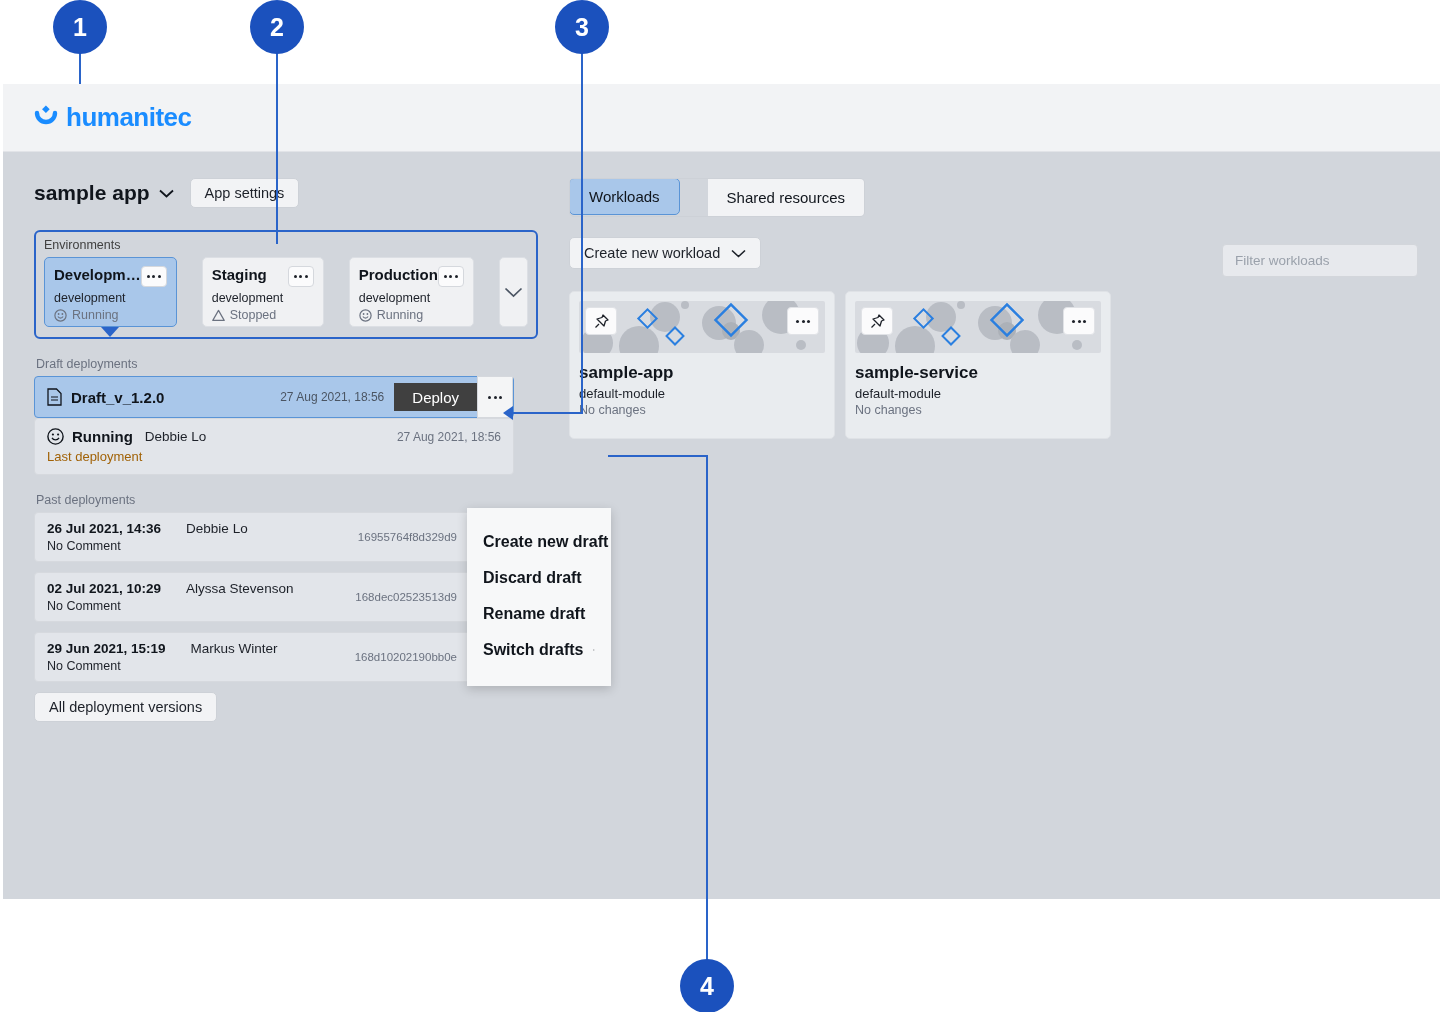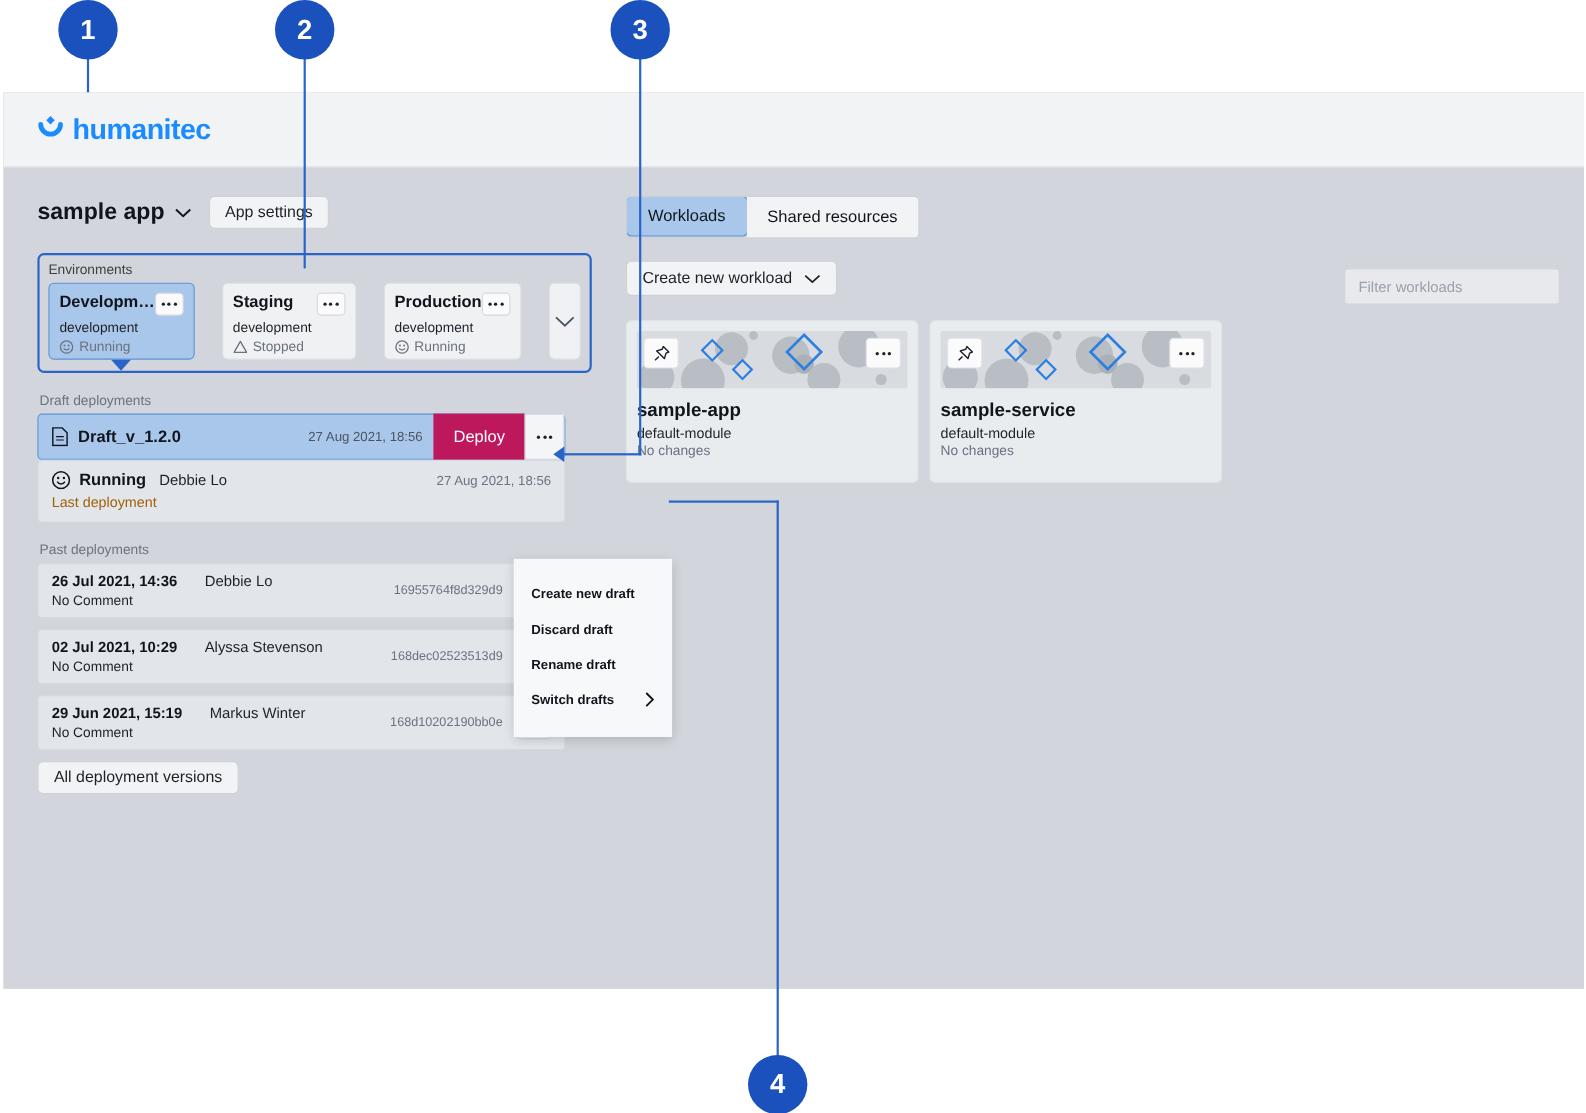--- a/index.html
+++ b/index.html
@@ -99,21 +99,21 @@
 
   
   .block-label{font-size:12.5px;color:#6b7280;margin:18px 0 5px 2px;}
   .draft-row{
     width:480px;height:42px;background:#a9c7ea;border:1px solid #5a94d6;border-radius:4px;
     display:flex;align-items:center;padding:0 0 0 12px;
   }
   .draft-name{font-size:15px;font-weight:700;color:#10151c;display:flex;align-items:center;gap:9px;}
   .draft-date{margin-left:auto;font-size:12px;color:#4b5563;margin-right:10px;}
   .deploy-btn{
-    background:#be185d;color:#fff;font-size:15px;height:42px;
+    background:#404040;color:#fff;font-size:15px;height:28px;
     display:flex;align-items:center;padding:0 18px;cursor:pointer;border:none;
     font-family:inherit;
   }
   .draft-kebab{
     background:#f4f5f6;border:1px solid #d5d8dd;width:36px;height:42px;
     display:flex;align-items:center;justify-content:center;cursor:pointer;
   }
 
   .dep-card{
     width:480px;background:#e2e5ea;border:1px solid #d6d9de;border-radius:4px;
@@ -145,28 +145,28 @@
     cursor:pointer;width:fit-content;margin-top:4px;
   }
 
   
   .ctx-menu{
     position:absolute;left:464px;top:330px;width:144px;
     background:#f7f8f9;box-shadow:0 3px 10px rgba(0,0,0,.18);
     padding:16px 0 18px 0;z-index:40;
   }
   .ctx-item{
-    font-size:12px;font-weight:700;color:#10151c;padding:9px 16px;
+    font-size:16px;font-weight:700;color:#10151c;padding:9px 16px;
     display:flex;align-items:center;justify-content:space-between;cursor:pointer;
     white-space:nowrap;
   }
 
   
   .tabs{display:flex;width:fit-content;border-radius:5px;overflow:hidden;
-        border:1px solid #cdd1d7;margin-left:0;}
+        border:1px solid #cdd1d7;margin-left:0;gap:29px;}
   .tab{
     height:37px;padding:0 19px;display:flex;align-items:center;
     font-size:15px;color:#10151c;background:#f2f3f5;cursor:pointer;
   }
   .tab.active{background:#a9c7ea;border:1px solid #5a94d6;margin:-1px;border-radius:5px;}
   .cnw-btn{
     margin-top:20px;background:#f2f3f5;border:1px solid #cdd1d7;border-radius:5px;
     height:32px;padding:0 14px;display:flex;align-items:center;gap:11px;
     font-size:14.5px;color:#1d2129;cursor:pointer;width:fit-content;
   }

